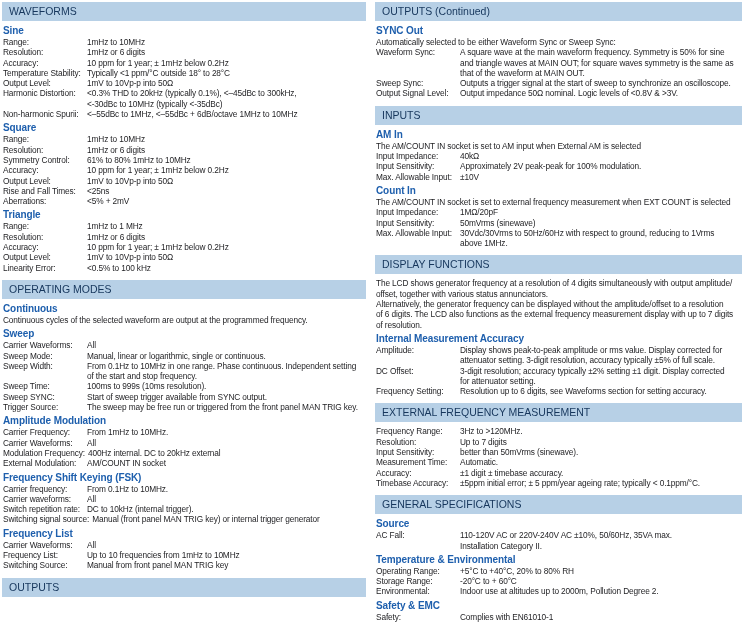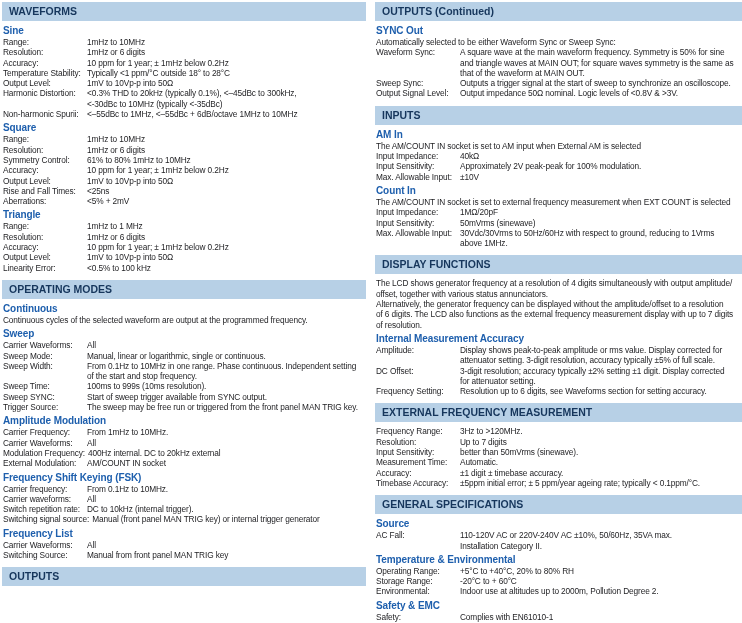--- a/index.html
+++ b/index.html
@@ -7,21 +7,21 @@
   .page{
     box-sizing:border-box;width:742px;height:623px;
     padding:2px 0 0 2px;display:flex;gap:9px;
     font-family:"Liberation Sans",sans-serif;
     font-size:8.3px;letter-spacing:-0.12px;color:#1e1e21;
     background:#ffffff;
   }
   .col{flex:0 0 364px;width:364px;}
   .col.right{flex:1 1 auto;width:auto;}
   .bar{
-    background:#b7d0e6;color:#16365c;font-weight:bold;
+    background:#b7d0e6;color:#16365c;font-weight:normal;
     font-size:10.5px;letter-spacing:0;
     padding:3px 4px 4px 7px;margin:7px 0 4px 0;
   }
   .bar.first{margin-top:0;}
   .h{
     color:#1e5fad;font-weight:bold;font-size:10px;
     letter-spacing:-0.1px;margin:3px 0 1px 1px;line-height:11px;
   }
   .p{margin-left:1px;line-height:10.3px;}
   .p div{white-space:nowrap;}
@@ -248,20 +248,26 @@
         </div>
       </div>
       <div class="h">Frequency List</div>
       <div class="row">
         <span class="lbl">Carrier Waveforms:</span>
         <div class="val">
           <div>All</div>
         </div>
       </div>
       <div class="row">
+        <span class="lbl">Frequency List:</span>
+        <div class="val">
+          <div>Up to 10 frequencies from 1mHz to 10MHz</div>
+        </div>
+      </div>
+      <div class="row">
         <span class="lbl">Switching Source:</span>
         <div class="val">
           <div>Manual from front panel MAN TRIG key</div>
         </div>
       </div>
       <div class="bar">OUTPUTS</div>
     </div>
   <div class="col right">
       <div class="bar first">OUTPUTS (Continued)</div>
       <div class="h">SYNC Out</div>

